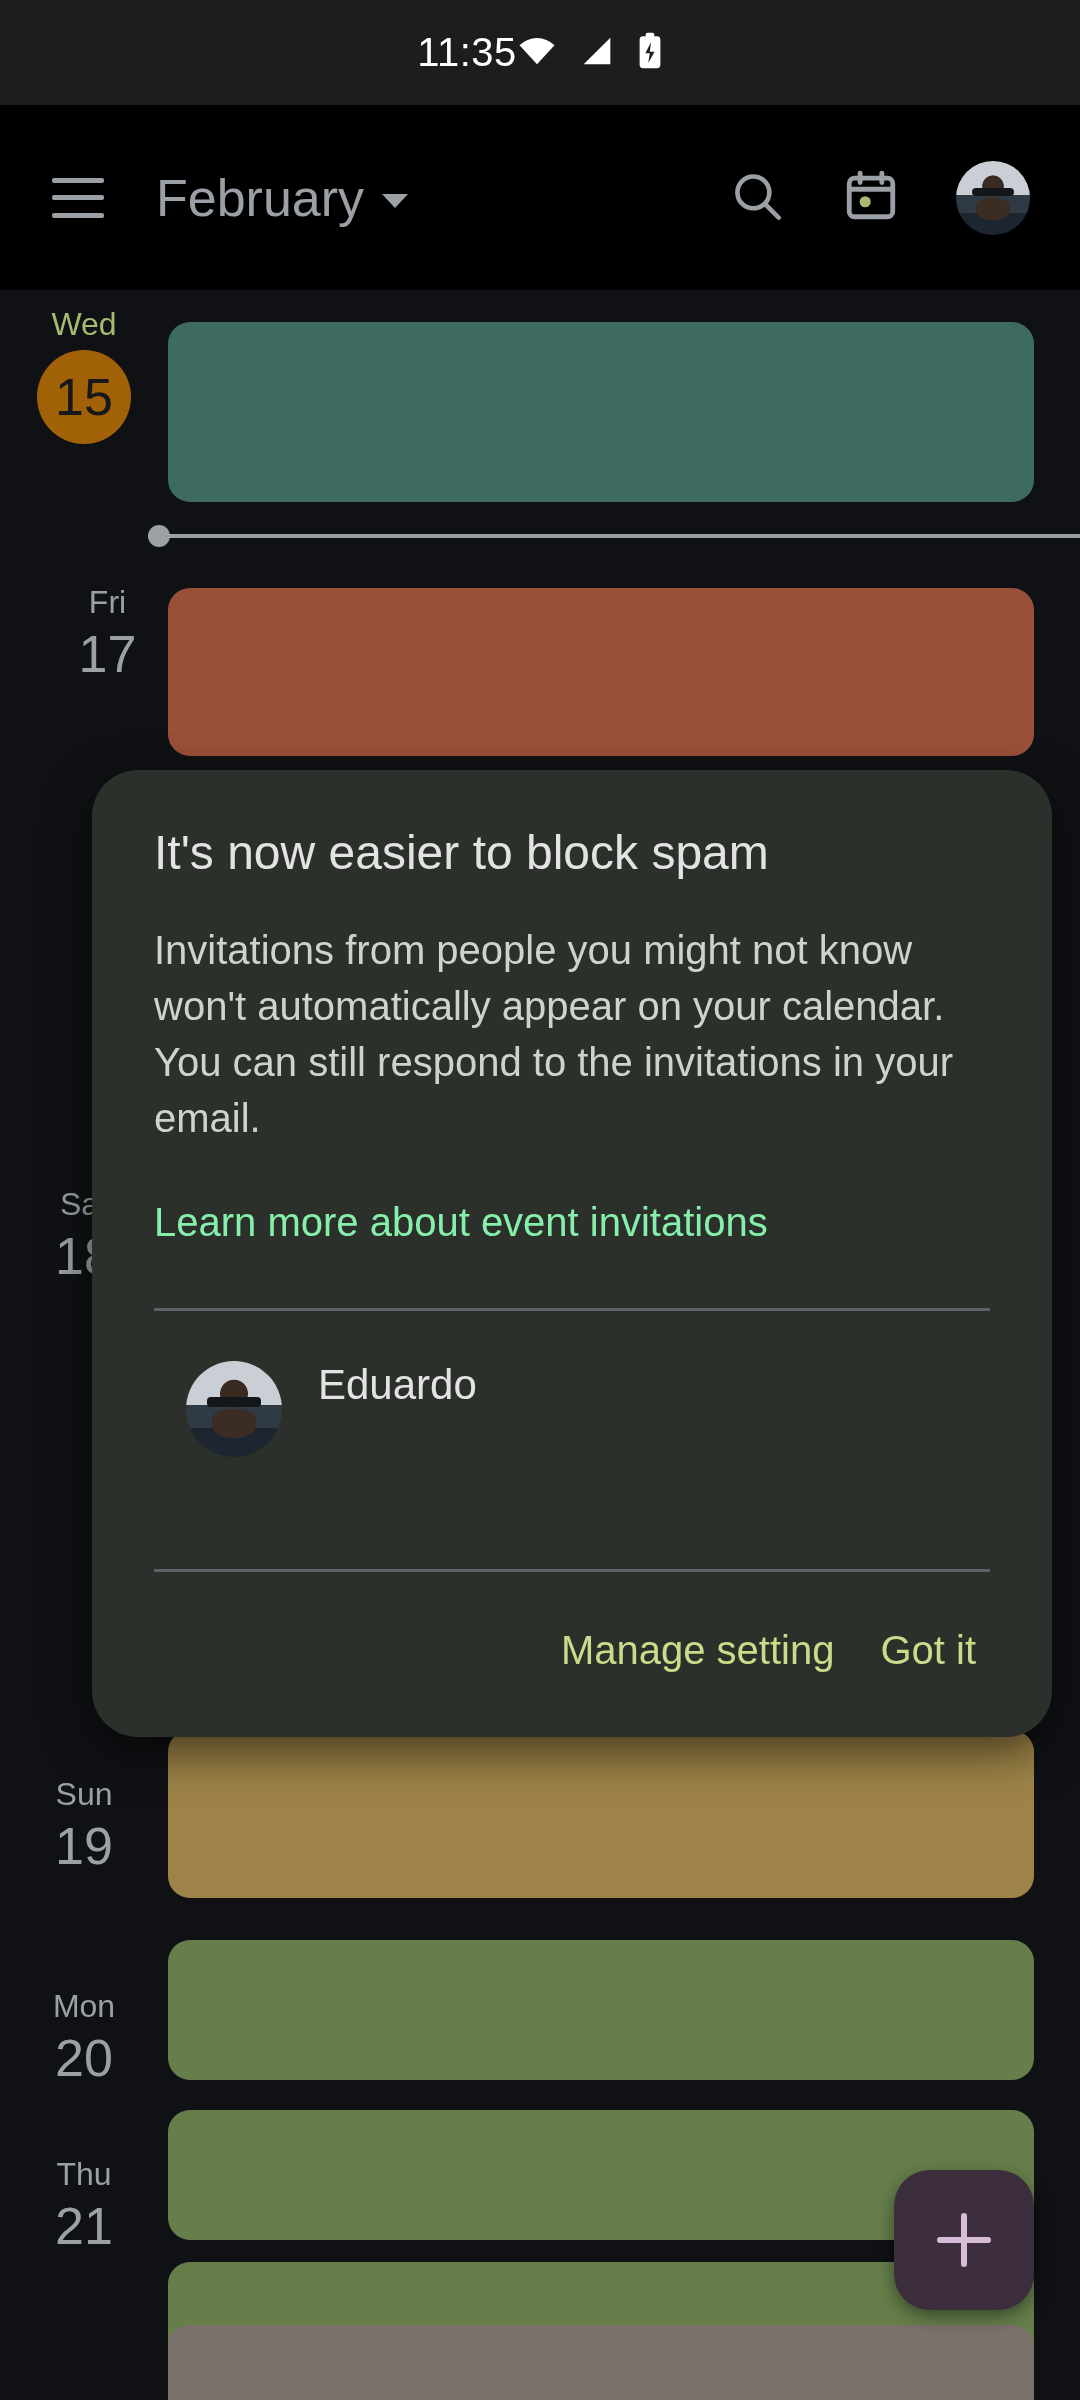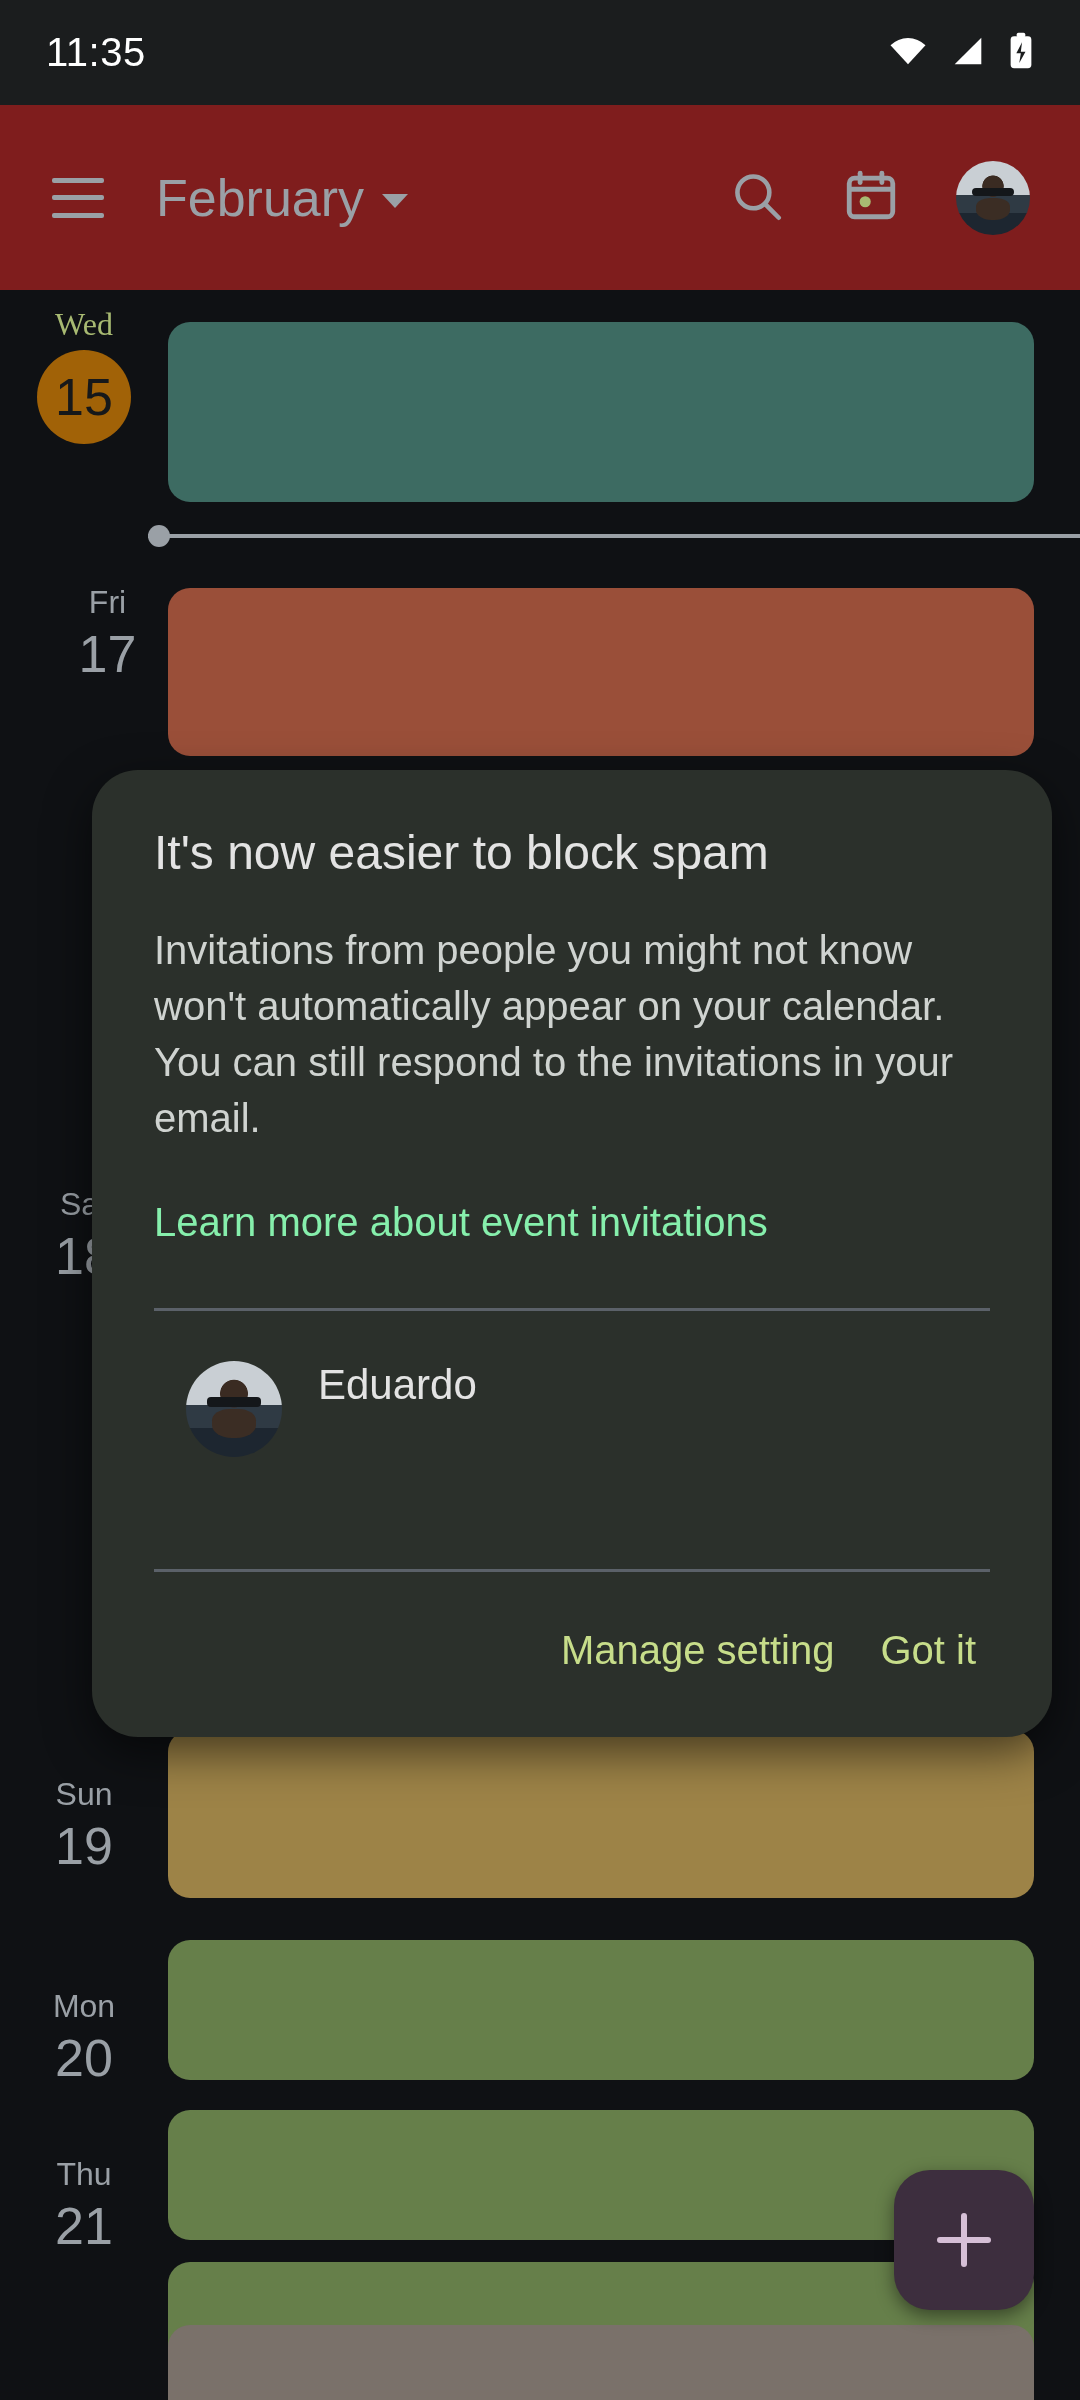--- a/index.html
+++ b/index.html
@@ -8,30 +8,30 @@
     background:#0f1114;
     font-family:"Liberation Sans", sans-serif;
     overflow:hidden;
   }
   #root { position:relative; width:1080px; height:2400px; background:#0f1114; }
 
   
   .statusbar {
     position:absolute; top:0; left:0; width:1080px; height:105px;
     background:#1b1d1e;
-    display:flex; align-items:center; justify-content:space-between;
+    display:flex; align-items:center; justify-content:center;
     padding:0 46px;
   }
   .status-time { color:#ffffff; font-size:40px; letter-spacing:.5px; }
   .status-icons { display:flex; align-items:center; gap:22px; }
 
   
   .appbar {
     position:absolute; top:105px; left:0; width:1080px; height:185px;
-    background:#7f1d1d;
+    background:#000000;
     display:flex; align-items:center; padding:0 40px;
   }
   .hamburger { width:52px; height:40px; display:flex; flex-direction:column;
     justify-content:space-between; margin-left:12px; cursor:pointer; }
   .hamburger span { display:block; height:5px; background:#9aa0a6; border-radius:2px; }
   .month-wrap { display:flex; align-items:center; gap:18px; margin-left:52px; cursor:pointer; }
   .month-label { color:#9aa0a6; font-size:52px; font-weight:400; }
   .caret { width:0; height:0; border-left:13px solid transparent;
     border-right:13px solid transparent; border-top:14px solid #9aa0a6; margin-top:6px; }
   .appbar-actions { margin-left:auto; display:flex; align-items:center; gap:56px; padding-right:10px; }
@@ -52,21 +52,21 @@
   }
 
   
   .schedule { position:absolute; top:290px; left:0; width:1080px; height:2110px; }
   .day-label {
     position:absolute; left:0; width:168px; text-align:center;
     color:#9aa0a6; font-size:0;
   }
   .day-dow { display:block; font-size:32px; line-height:40px; color:#9aa0a6; }
   .day-num { display:block; font-size:52px; line-height:64px; color:#9aa0a6; }
-  .day-label.today .day-dow { color:#a8ba72;font-family:Liberation Serif, serif; }
+  .day-label.today .day-dow { color:#a8ba72; }
   .day-label.today .day-num {
     color:#16181a; background:#a16207; width:94px; height:94px;
     border-radius:50%; line-height:94px; margin:6px auto 0;
   }
   .event {
     position:absolute; left:168px; width:866px;
     border-radius:22px;
   }
   
   .now-line { position:absolute; left:148px; width:932px; height:4px; background:#9aa0a6; }

